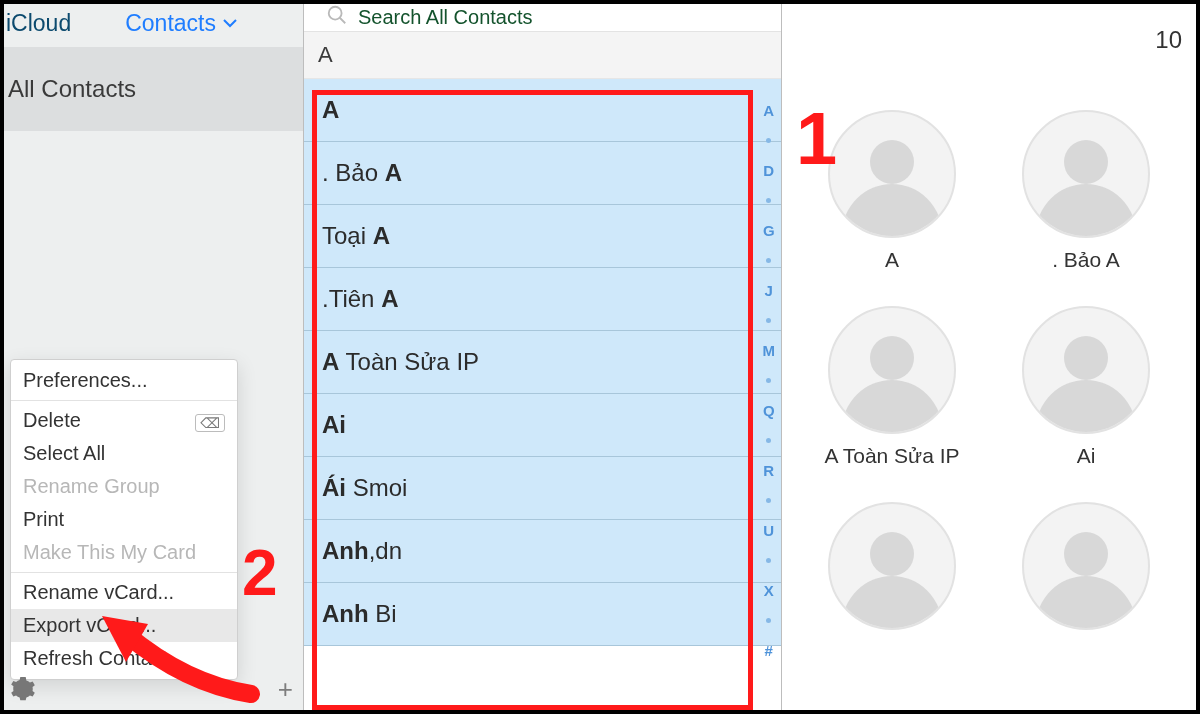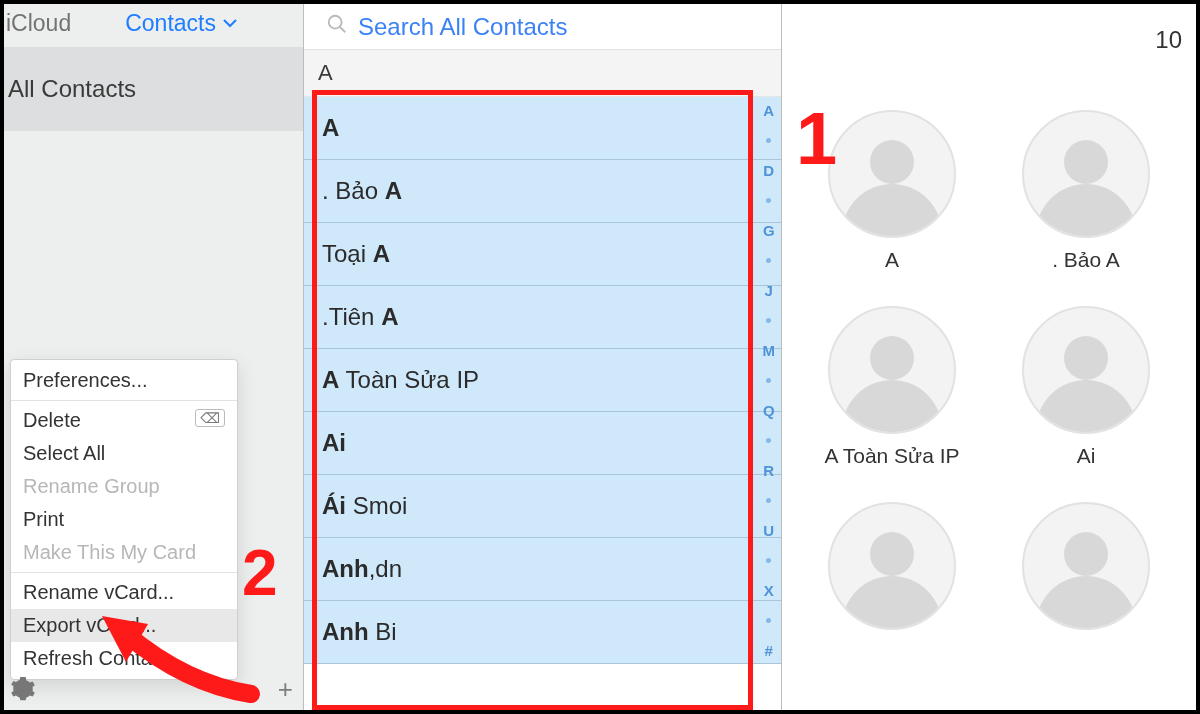--- a/index.html
+++ b/index.html
@@ -3,40 +3,40 @@
 <meta charset="utf-8">
 <style>
   * { box-sizing: border-box; margin: 0; padding: 0; }
   html, body { width: 1200px; height: 714px; font-family: -apple-system, "Helvetica Neue", Arial, sans-serif; background: #fff; overflow: hidden; }
   .frame { position: relative; width: 1200px; height: 714px; border: 4px solid #000; background: #fff; }
   .columns { display: flex; width: 100%; height: 100%; }
 
   
   .sidebar { position: relative; width: 300px; flex: 0 0 300px; height: 100%; background: #edefef; border-right: 1px solid #bdbdbd; }
   .brand { display: flex; align-items: center; gap: 6px; font-size: 23px; padding: 6px 4px 6px 2px; }
-  .brand .icloud { color: #737373; }
+  .brand .icloud { color: #0c4a6e; }
   .brand .contacts { color: #1f7dff; margin-left: 48px; }
   .brand .chev { color: #1f7dff; }
   .group-list { margin-top: 4px; }
   .group-row { font-size: 24px; color: #3a3a3a; padding: 28px 4px; background: #dcdedf; }
   .gear-row { position: absolute; bottom: 4px; left: 6px; display:flex; gap: 28px; align-items:center; }
   .gear-icon svg { width: 26px; height: 26px; fill: #777; }
   .plus-btn { position:absolute; bottom:8px; right:10px; color:#7d7d7d; font-size:26px; line-height:1; }
 
   
   .settings-menu { position: absolute; left: 6px; bottom: 30px; width: 228px; background: #fff; border: 1px solid #cfcfcf; border-radius: 4px; box-shadow: 0 6px 20px rgba(0,0,0,.12); padding: 4px 0; }
-  .settings-menu .mi { font-size: 20px; color: #333; padding: 5px 12px; white-space: nowrap; display:flex; justify-content:space-between; align-items:flex-start; }
+  .settings-menu .mi { font-size: 20px; color: #333; padding: 5px 12px; white-space: nowrap; display:flex; justify-content:space-between; align-items:flex-end; }
   .settings-menu .mi.disabled { color: #b7b7b7; }
   .settings-menu .mi.highlight { background: #e8e8e8; }
   .settings-menu hr { border: none; border-top: 1px solid #e2e2e2; margin: 3px 0; }
   .del-tag { font-size: 14px; color:#7a7a7a; border:1px solid #bcbcbc; border-radius:3px; padding:0 4px; }
 
   
   .middlecol { position: relative; flex: 0 0 478px; width: 478px; height: 100%; border-right: 1px solid #bdbdbd; background:#fff; }
-  .searchbar { display:flex; align-items:center; gap:10px; padding: 6px 10px 6px 22px; color:#3b82f6; font-size:24px; border-bottom:1px solid #e3e3e3; height:46px; }
+  .searchbar { display:flex; align-items:center; gap:10px; padding: 6px 10px 6px 22px; color:#14532d; font-size:20px; border-bottom:1px solid #e3e3e3; height:28px; }
   .search-icon svg { width:22px; height:22px; stroke:#b9b9b9; fill:none; stroke-width:2; }
   .section-header { font-size: 22px; color:#3b3b3b; padding: 10px 14px; background:#f4f4f4; border-bottom:1px solid #e6e6e6; }
   .list-wrap { position: relative; }
   .contact-row { font-size: 24px; color:#2b2b2b; background:#cfe8fa; border-bottom:1px solid #a8c6da; padding: 17px 18px; }
   .contact-row b { font-weight: 700; }
 
   
   .alpha-index { position:absolute; right:6px; top:98px; display:flex; flex-direction:column; gap:19px; align-items:center; font-size:15px; font-weight:700; color:#4f93d9; }
   .alpha-index .dot { width:5px; height:5px; border-radius:50%; background:#86b8e6; display:block; }
 

